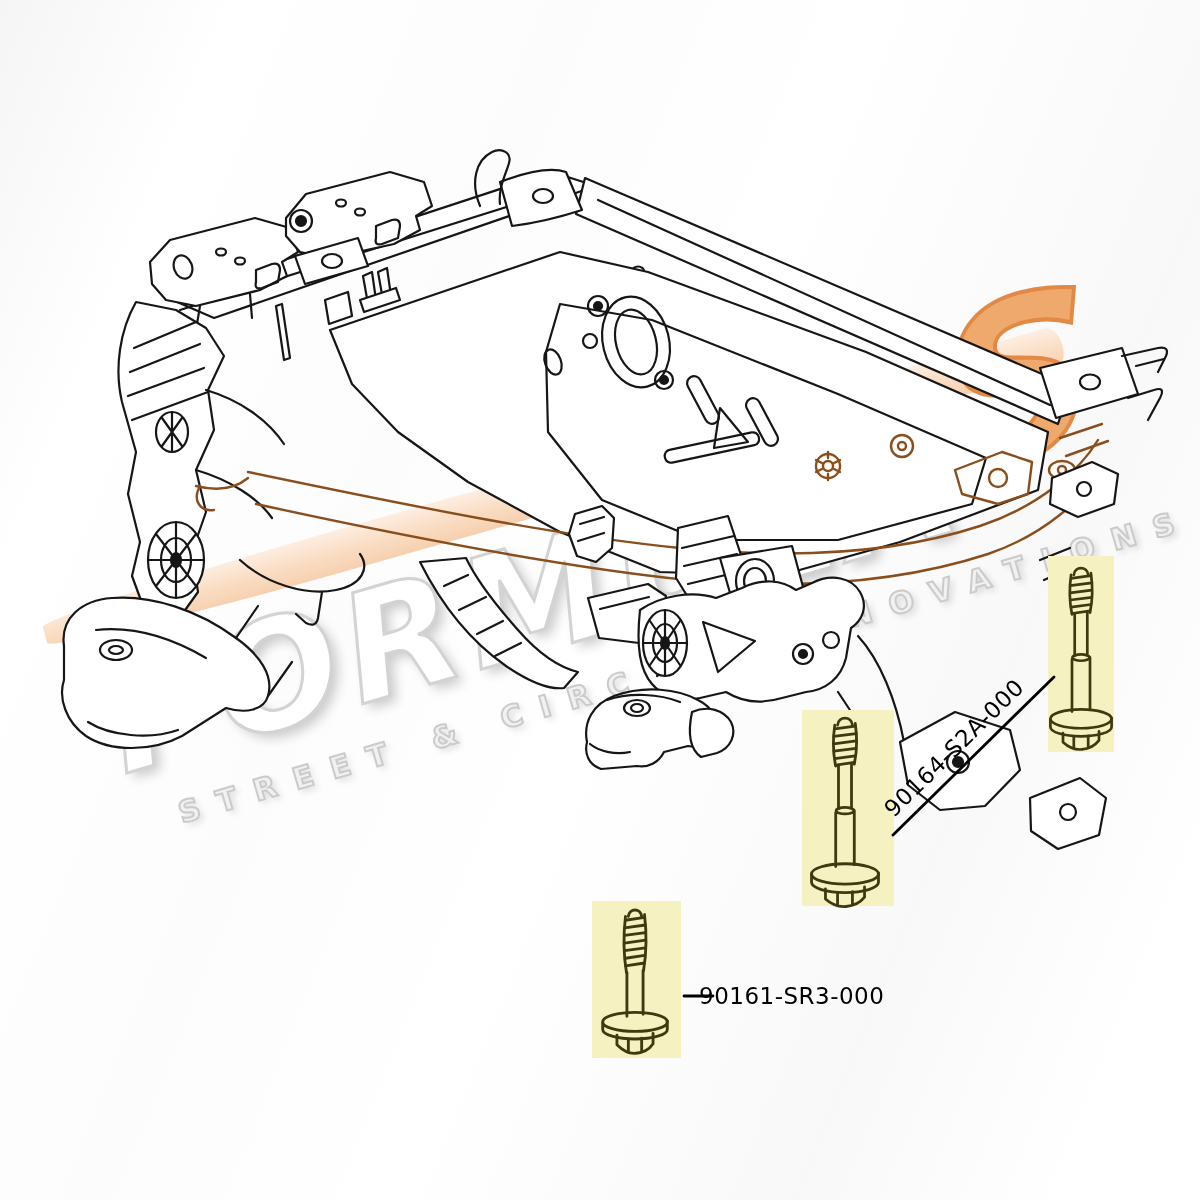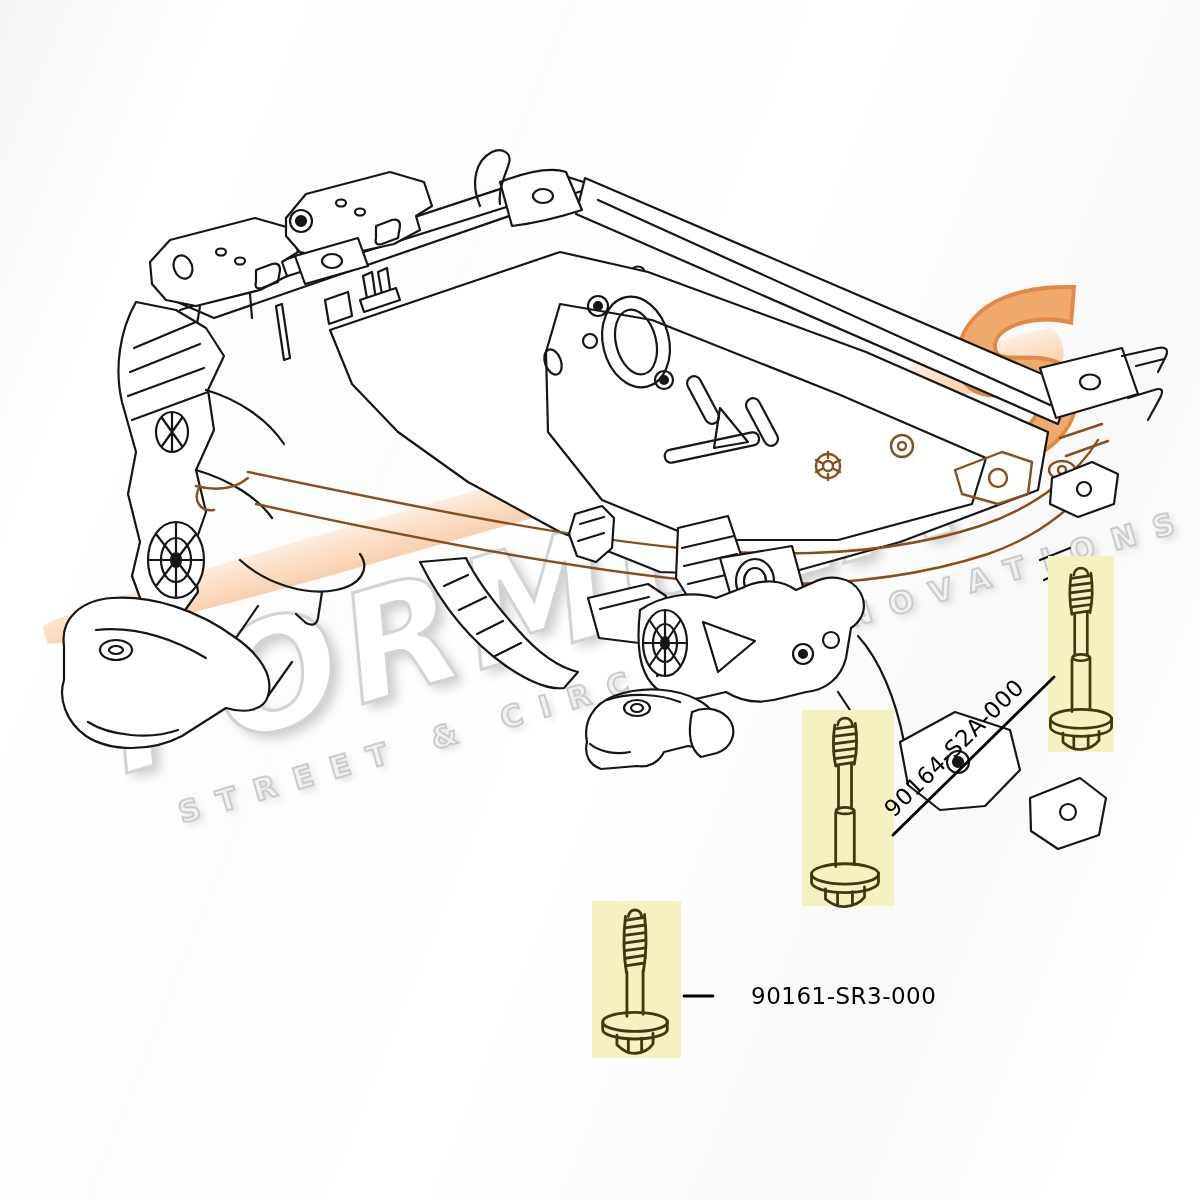--- a/index.html
+++ b/index.html
@@ -50,21 +50,21 @@
   
   .part-label{
     position:absolute;color:#000;font-size:23px;letter-spacing:.5px;
     white-space:nowrap;
   }
   .part-label.rot{
     left:893px;top:800px;
     transform:rotate(-44.5deg);transform-origin:0 100%;
     padding-left:6px;
   }
-  .part-label.flat{left:751px;top:983px;}
+  .part-label.flat{left:699px;top:983px;}
 </style>
 </head>
 <body>
 
 <div id="stage">
   <div class="sheen"></div>
 
   <div class="wm-band"></div>
   <div class="wm-s">S</div>
   <div class="wm-text">

